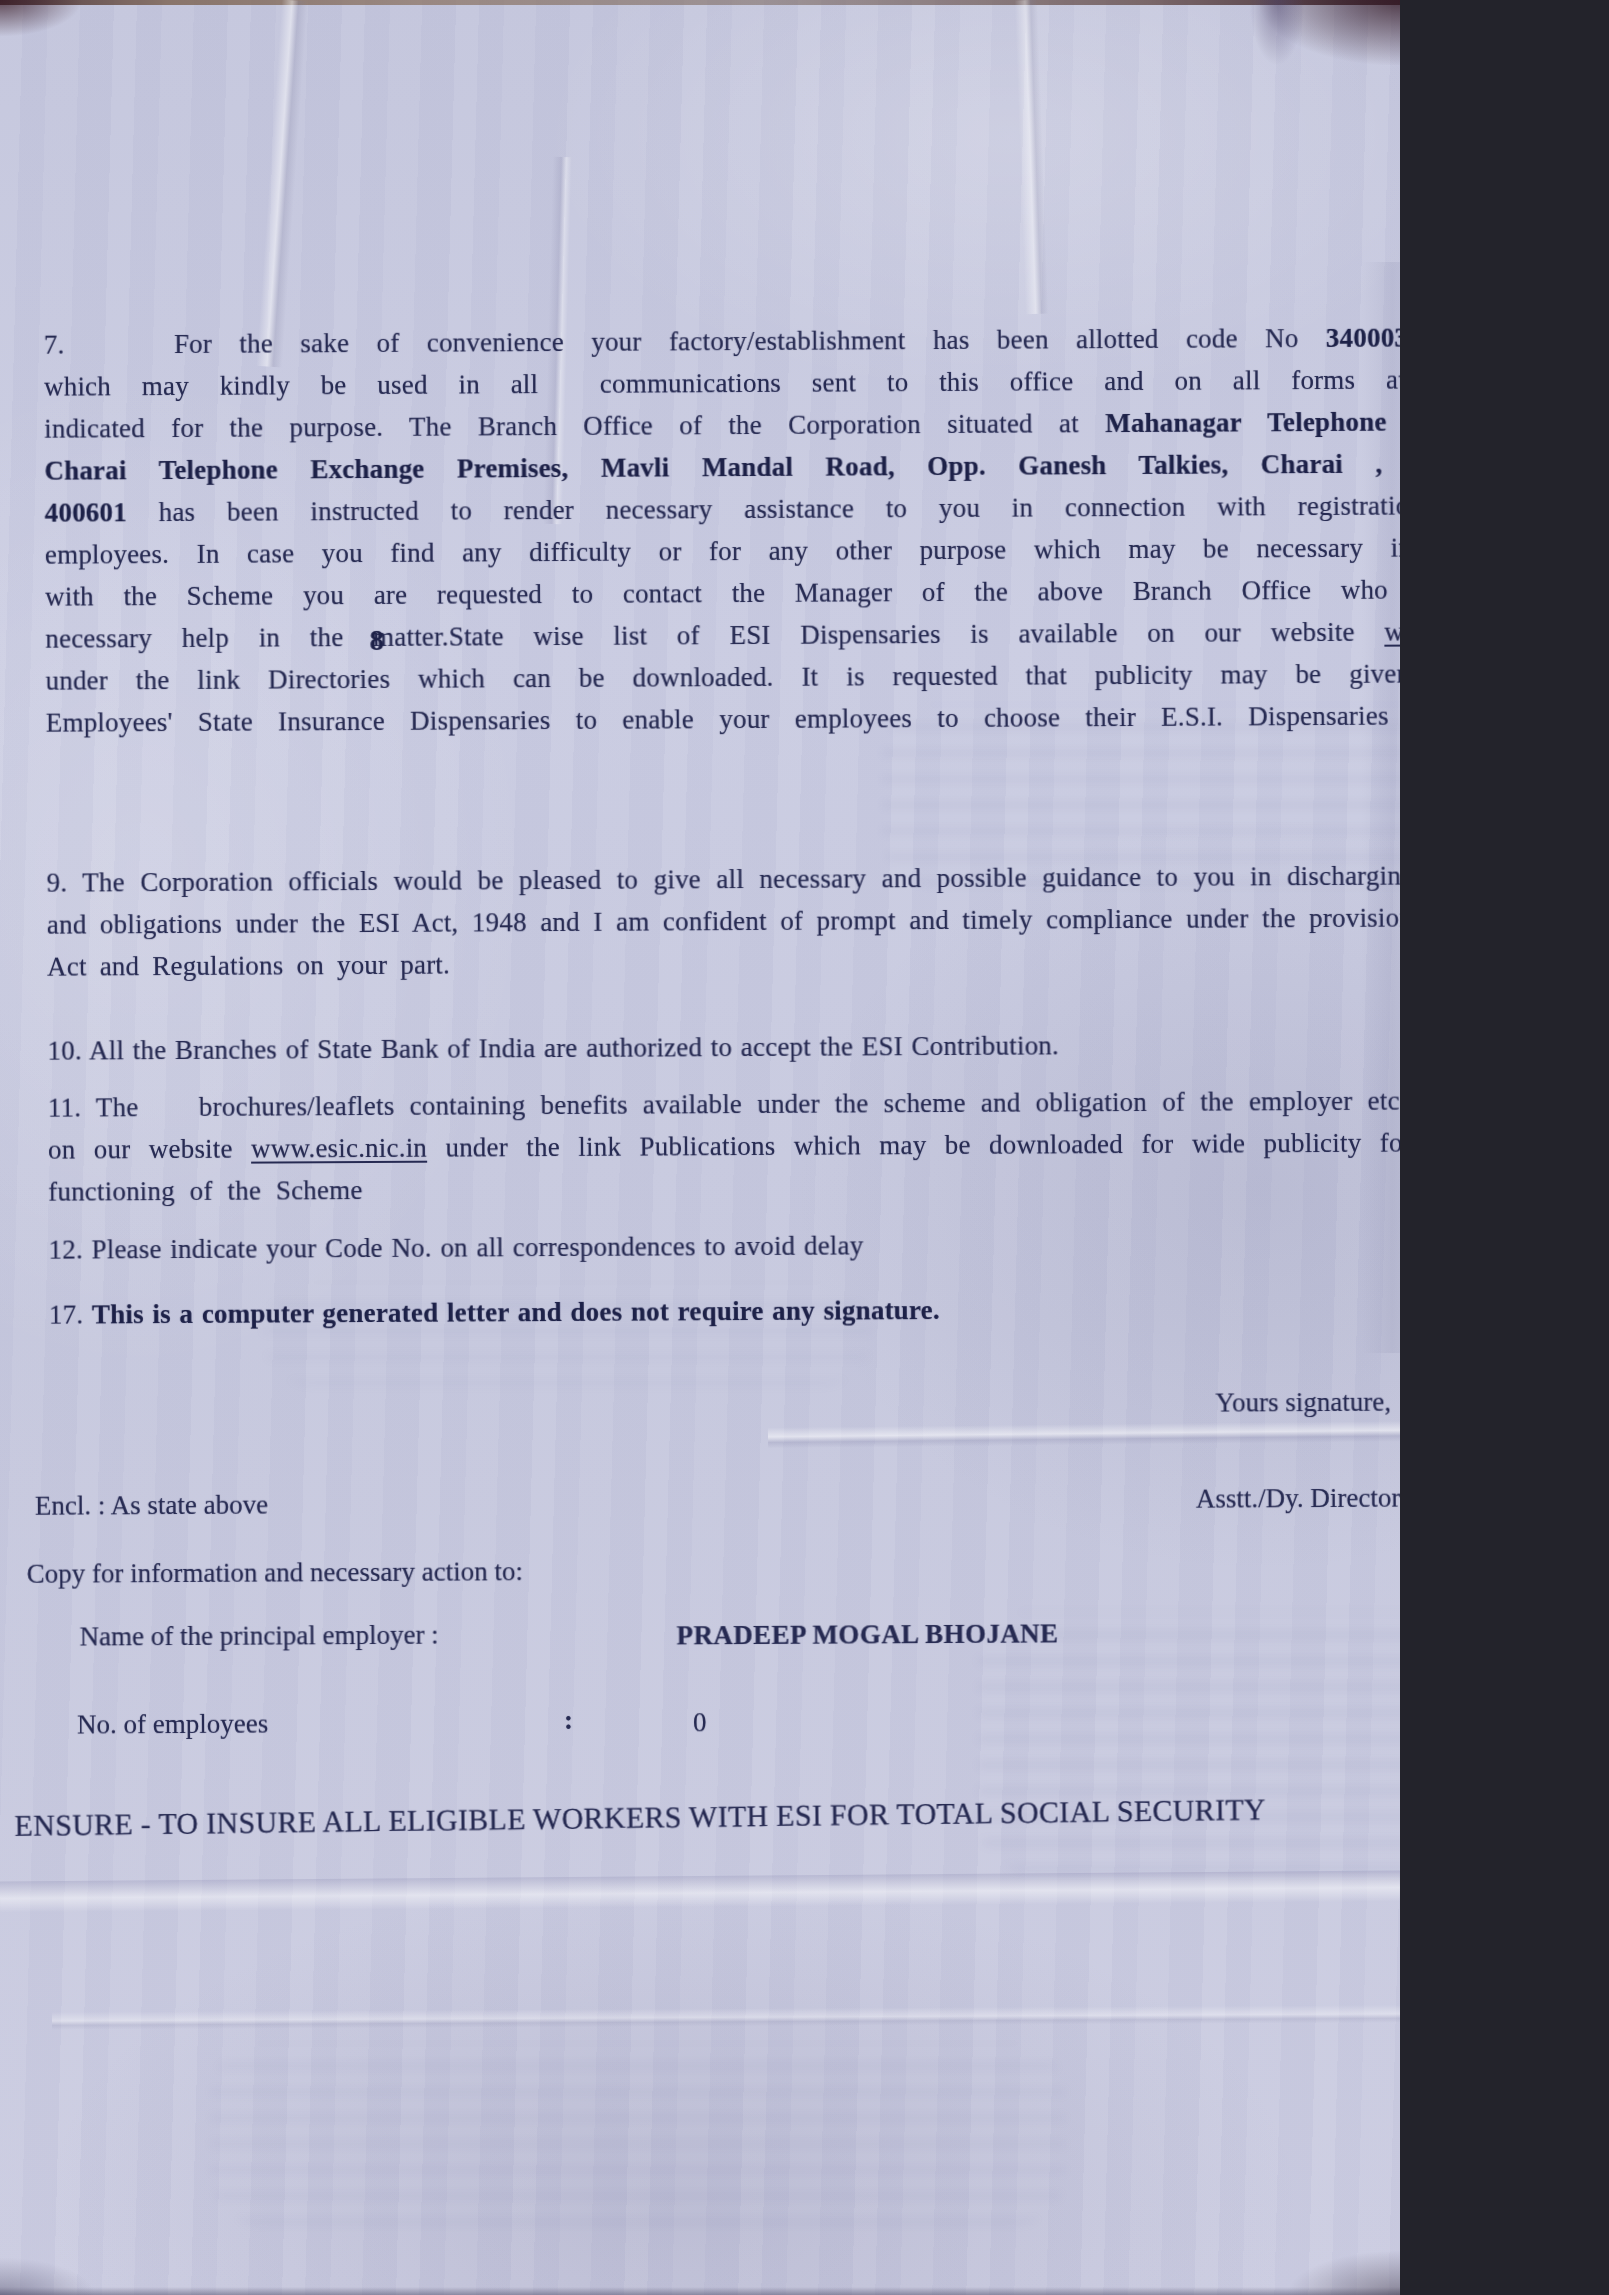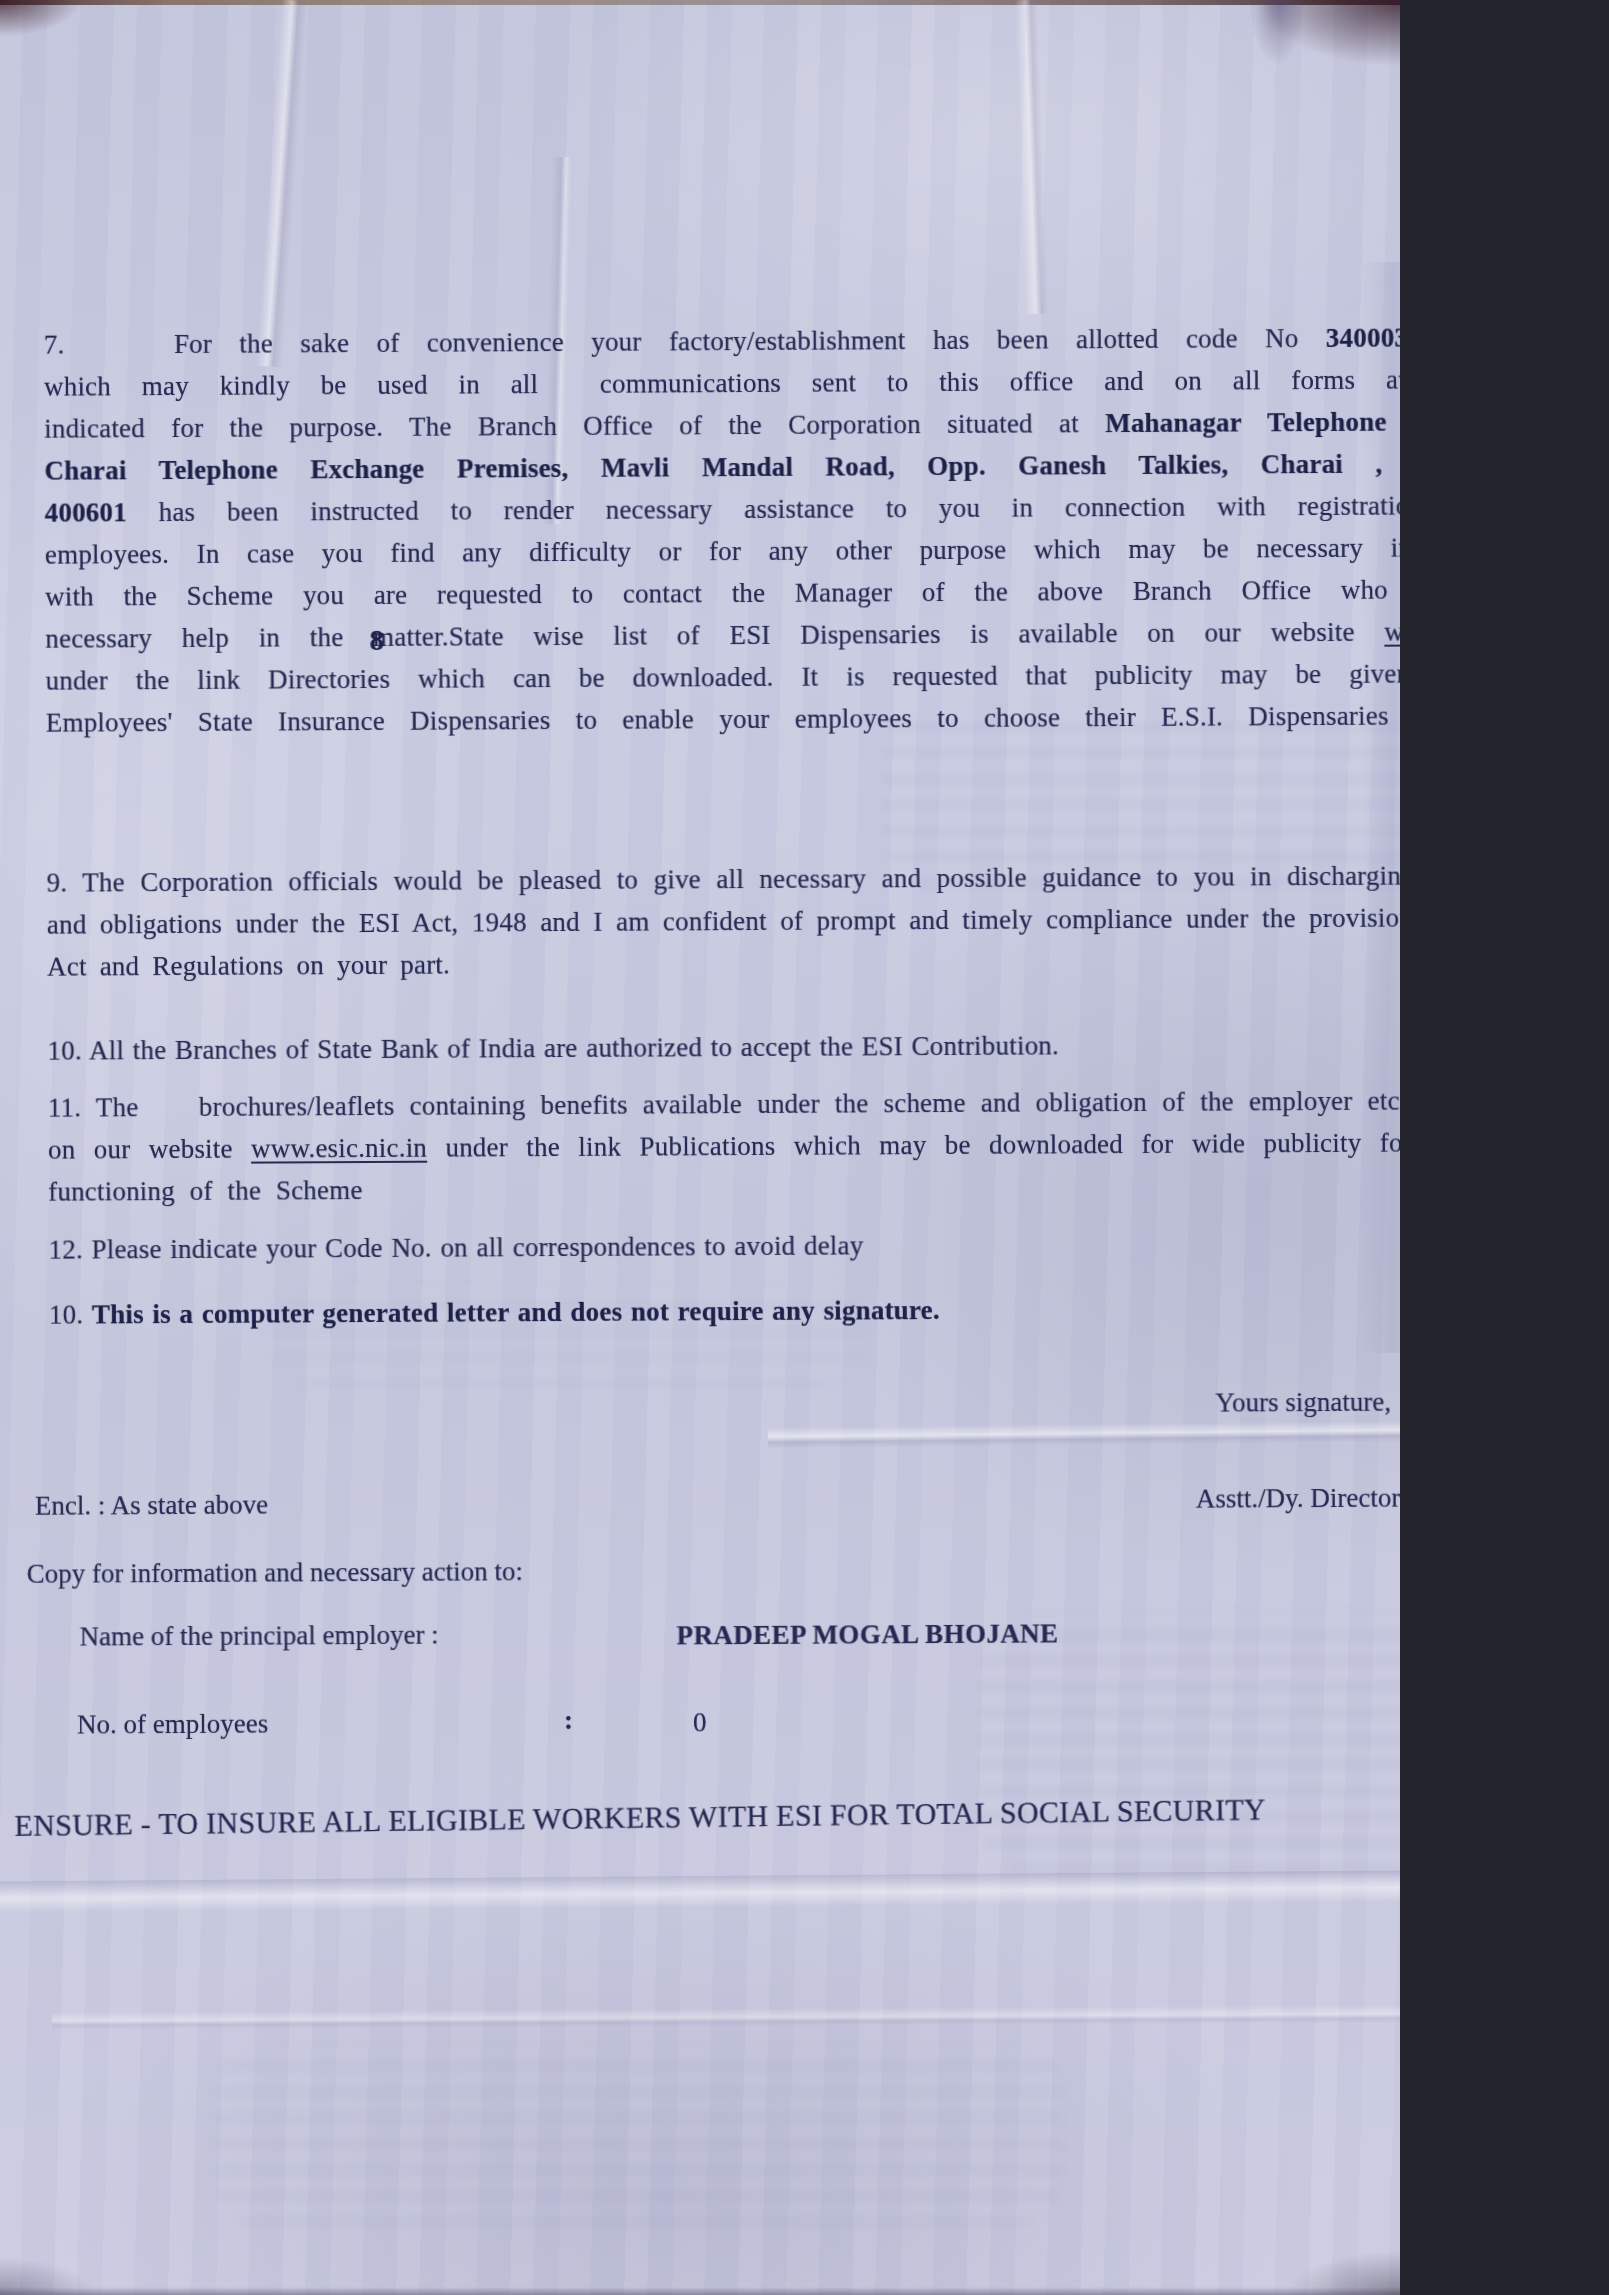--- a/index.html
+++ b/index.html
@@ -103,21 +103,21 @@
   <div class="deco edge-bottom"></div>
   <div class="deco corner-bl"></div>
   <div class="deco corner-br"></div>
 
   <div class="content">
     <div class="para p7"><span class="seg-r">7.&nbsp;&nbsp;&nbsp; For the sake of convenience your factory/establishment has been allotted code No </span><span class="seg-b">34000316270001018</span><span class="seg-r"> which may kindly be used in all &nbsp;communications sent to this office and on all forms at the place indicated for the purpose. The Branch Office of the Corporation situated at </span><span class="seg-b">Mahanagar Telephone Nigam Ltd Charai Telephone Exchange Premises, Mavli Mandal Road, Opp. Ganesh Talkies, Charai , Thane (w) 400601</span><span class="seg-r"> has been instructed to render necessary assistance to you in connection with registration of your employees. In case you find any difficulty or for any other purpose which may be necessary in connection with the Scheme you are requested to contact the Manager of the above Branch Office who will render necessary help in the </span><span class="seg-m8" data-over="8">matter.State</span><span class="seg-r"> wise list of ESI Dispensaries is available on our website </span><span class="seg-link">www.esic.nic.in</span><span class="seg-r"> under the link Directories which can be downloaded. It is requested that publicity may be given about the Employees' State Insurance Dispensaries to enable your employees to choose their E.S.I. Dispensaries</span></div>
     <div class="para p9">9. The Corporation officials would be pleased to give all necessary and possible guidance to you in discharging your duties and obligations under the ESI Act, 1948 and I am confident of prompt and timely compliance under the provisions of the ESI Act and Regulations on your part.</div>
     <div class="para p10">10. All the Branches of State Bank of India are authorized to accept the ESI Contribution.</div>
     <div class="para p11"><span class="seg-r">11. The &nbsp;&nbsp;&nbsp;brochures/leaflets containing benefits available under the scheme and obligation of the employer etc are available on our website </span><span class="seg-link">www.esic.nic.in</span><span class="seg-r"> under the link Publications which may be downloaded for wide publicity for the smooth functioning of the Scheme</span></div>
     <div class="para p12">12. Please indicate your Code No. on all correspondences to avoid delay</div>
-    <div class="para p13"><span class="seg-r">10. </span><span class="seg-b">This is a computer generated letter and does not require any signature.</span></div>
+    <div class="para p13"><span class="seg-r">17. </span><span class="seg-b">This is a computer generated letter and does not require any signature.</span></div>
 
     <div class="line closing">Yours signature,</div>
     <div class="line encl">Encl. : As state above</div>
     <div class="line signtitle">Asstt./Dy. Director</div>
     <div class="line copyline">Copy for information and necessary action to:</div>
 
     <div class="line name-label">Name of the principal employer :</div>
     <div class="line name-value">PRADEEP MOGAL BHOJANE</div>
 
     <div class="line emp-label">No. of employees</div>

